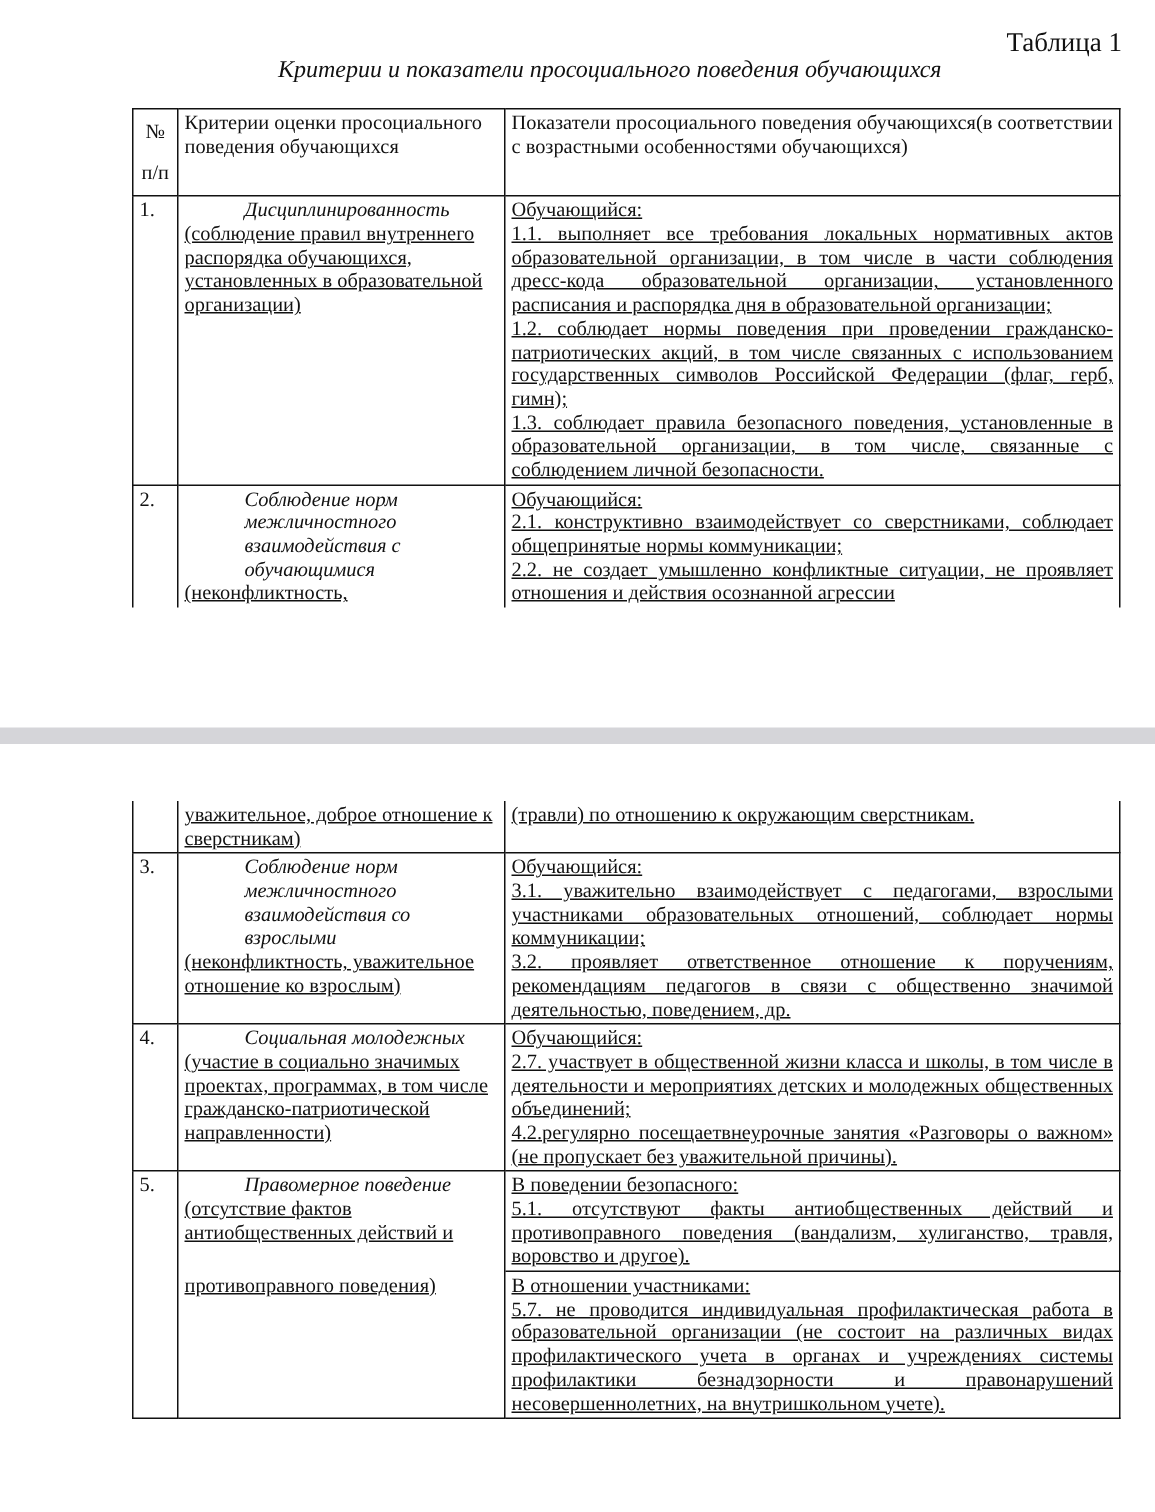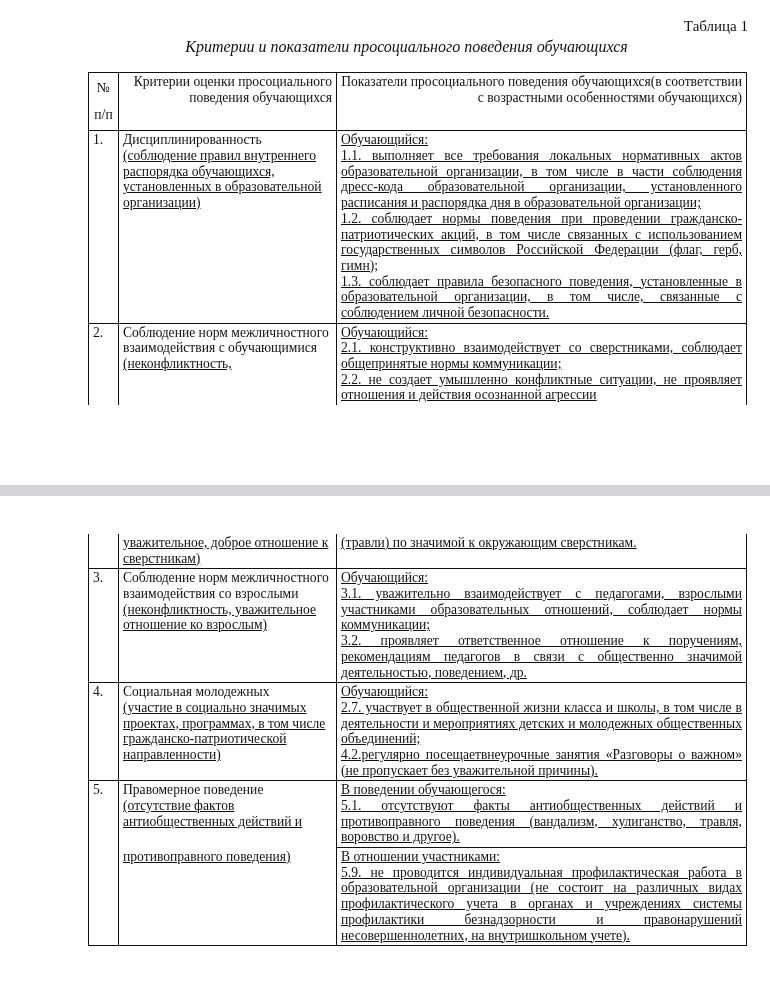--- a/index.html
+++ b/index.html
@@ -43,21 +43,21 @@
   .table-caption-wrap {
     position: absolute;
     left: 0;
     top: 0;
     width: 770px;
   }
   .table-number {
     position: absolute;
     right: 22px;
     top: 18px;
-    font-size: 15px;
+    font-size: 18px;
     line-height: 1.15;
     white-space: nowrap;
   }
   .table-title {
     position: absolute;
     left: 0;
     top: 38px;
     width: 770px;
     text-align: center;
     font-style: italic;
@@ -79,32 +79,34 @@
     border: 1px solid #111111;
     vertical-align: top;
     padding: 1px 4px 2px 4px;
     font-weight: normal;
   }
   .col-num  { width: 30px; }
   .col-crit { width: 218px; }
   .col-ind  { width: 410px; }
 
   .hdr td {
-    text-align: right;
+    text-align: left;
     vertical-align: top;
     padding-top: 3px;
   }
   .hdr .numhead {
     text-align: center;
     line-height: 2.0;
   }
   .hdr-line { display: block; }
 
   .crit-title {
+    font-style: italic;
     display: block;
+    margin-left: 40px;
   }
   .cell-block { display: block; text-decoration: underline; }
   .just { text-align: justify; text-align-last: left; }
 
   
   .tbl-p1 { border-bottom: 0; }
   .tbl-p1 tr.cut td { border-bottom: 0; }
   
   .tbl-p2 tr.cont td { border-top: 0; }
 
@@ -179,21 +181,21 @@
           <col class="col-crit">
           <col class="col-ind">
       </colgroup>
       <tbody>
         <tr class="cont">
           <td></td>
           <td>
             <span class="cell-block">уважительное, доброе отношение к сверстникам)</span>
           </td>
           <td>
-            <span class="cell-block">(травли) по значимой к окружающим сверстникам.</span>
+            <span class="cell-block">(травли) по отношению к окружающим сверстникам.</span>
           </td>
         </tr>
 
         <tr>
           <td>3.</td>
           <td>
             <span class="crit-title">Соблюдение норм межличностного взаимодействия со взрослыми</span>
             <span class="cell-block">(неконфликтность, уважительное отношение ко взрослым)</span>
           </td>
           <td>
@@ -216,31 +218,31 @@
           </td>
         </tr>
 
         <tr>
           <td class="nb">5.</td>
           <td class="nb">
             <span class="crit-title">Правомерное поведение</span>
             <span class="cell-block">(отсутствие фактов антиобщественных действий  и</span>
           </td>
           <td>
-            <span class="cell-block">В поведении обучающегося:</span>
+            <span class="cell-block">В поведении безопасного:</span>
             <span class="cell-block just">5.1. отсутствуют факты антиобщественных действий и противоправного поведения (вандализм, хулиганство, травля, воровство и другое).</span>
           </td>
         </tr>
 
         <tr>
           <td class="nt"></td>
           <td class="nt">
             <span class="cell-block">противоправного поведения)</span>
           </td>
           <td>
             <span class="cell-block">В отношении участниками:</span>
-            <span class="cell-block just">5.9.  не проводится индивидуальная профилактическая работа в образовательной организации (не состоит на различных видах профилактического учета в органах   и учреждениях системы профилактики безнадзорности и правонарушений несовершеннолетних, на внутришкольном учете).</span>
+            <span class="cell-block just">5.7.  не проводится индивидуальная профилактическая работа в образовательной организации (не состоит на различных видах профилактического учета в органах   и учреждениях системы профилактики безнадзорности и правонарушений несовершеннолетних, на внутришкольном учете).</span>
           </td>
         </tr>
       </tbody>
     </table>
   </div>
 </div>
 
 </body></html>

